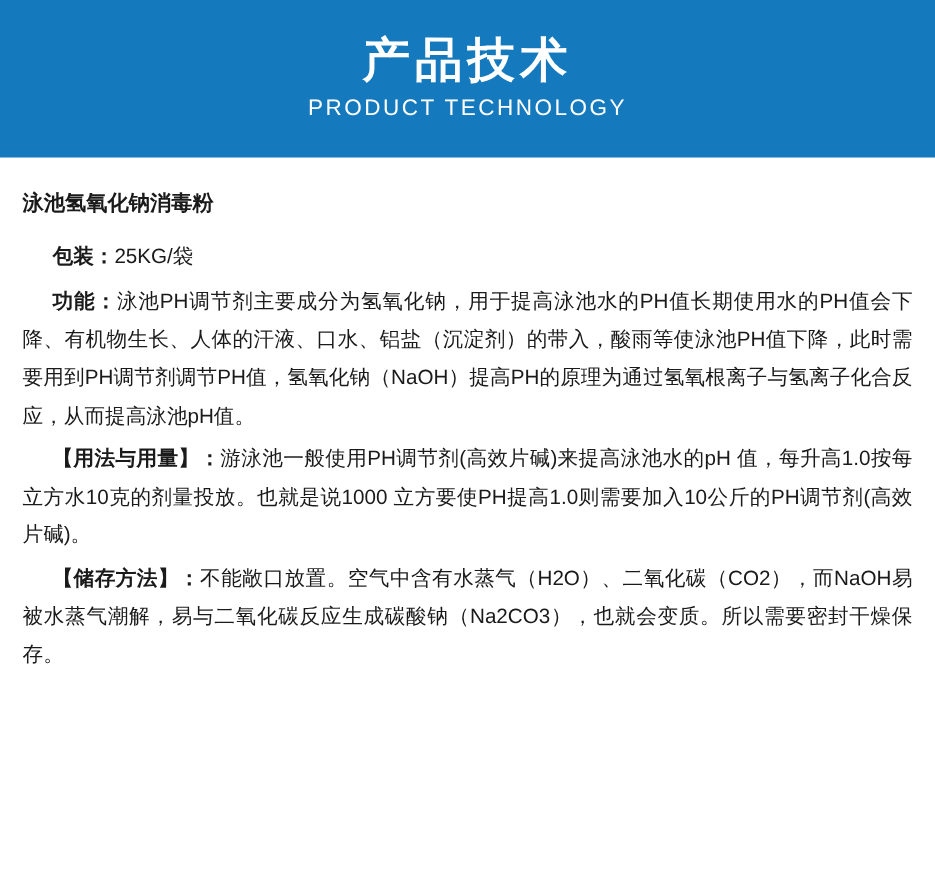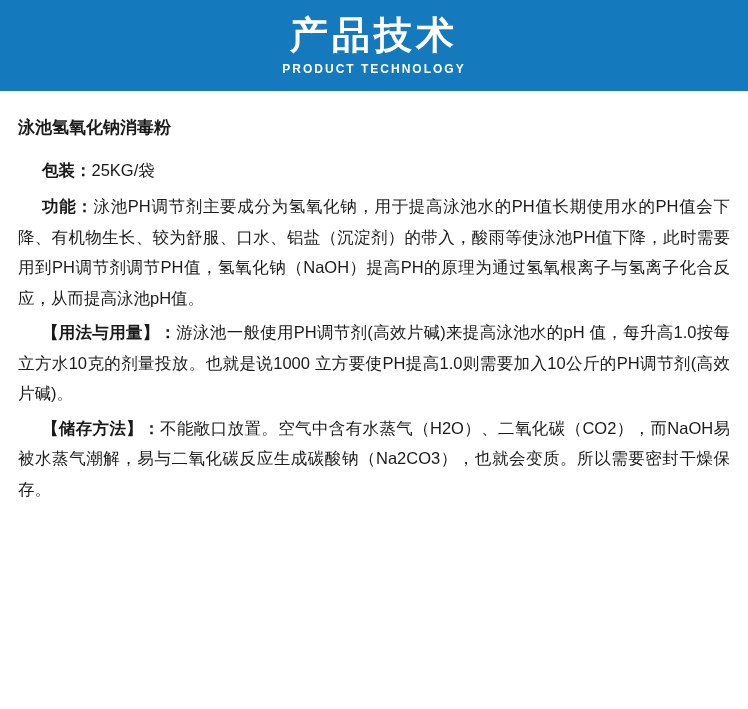--- a/index.html
+++ b/index.html
@@ -15,39 +15,39 @@
     overflow: hidden;
   }
   .page {
     width: 748px;
     height: 709px;
     position: relative;
     box-sizing: border-box;
   }
   .banner {
     background: #1479bd;
-    height: 91px;
+    height: 126px;
     display: flex;
     flex-direction: column;
     align-items: center;
     justify-content: center;
     color: #ffffff;
     position: relative;
   }
   .banner-title {
     font-size: 38px;
     font-weight: bold;
     letter-spacing: 4px;
     line-height: 1.15;
     margin: 0 0 4px 0;
   }
   .banner-subtitle {
-    font-size: 12px;
+    font-size: 18px;
     letter-spacing: 2px;
-    font-weight: bold;
+    font-weight: normal;
     line-height: 1.2;
     margin: 0;
   }
   .content {
     padding: 20px 18px 10px 18px;
     box-sizing: border-box;
   }
   .product-name {
     font-size: 17px;
     font-weight: bold;
@@ -80,21 +80,21 @@
 
   <div class="content">
 
     <div class="product-name">泳池氢氧化钠消毒粉</div>
 
     <p class="para para-packaging">
       <span class="label">包装：</span><span>25KG/袋</span>
     </p>
 
     <p class="para">
-      <span class="label">功能：</span><span>泳池PH调节剂主要成分为氢氧化钠，用于提高泳池水的PH值长期使用水的PH值会下降、有机物生长、较为舒服、口水、铝盐（沉淀剂）的带入，酸雨等使泳池PH值下降，此时需要用到PH调节剂调节PH值，氢氧化钠（NaOH）提高PH的原理为通过氢氧根离子与氢离子化合反应，从而提高泳池pH值。</span>
+      <span class="label">功能：</span><span>泳池PH调节剂主要成分为氢氧化钠，用于提高泳池水的PH值长期使用水的PH值会下降、有机物生长、人体的汗液、口水、铝盐（沉淀剂）的带入，酸雨等使泳池PH值下降，此时需要用到PH调节剂调节PH值，氢氧化钠（NaOH）提高PH的原理为通过氢氧根离子与氢离子化合反应，从而提高泳池pH值。</span>
     </p>
 
     <p class="para">
       <span class="label">【用法与用量】：</span><span>游泳池一般使用PH调节剂(高效片碱)来提高泳池水的pH 值，每升高1.0按每立方水10克的剂量投放。也就是说1000 立方要使PH提高1.0则需要加入10公斤的PH调节剂(高效片碱)。</span>
     </p>
 
     <p class="para">
       <span class="label">【储存方法】：</span><span>不能敞口放置。空气中含有水蒸气（H2O）、二氧化碳（CO2），而NaOH易被水蒸气潮解，易与二氧化碳反应生成碳酸钠（Na2CO3），也就会变质。所以需要密封干燥保存。</span>
     </p>
 

